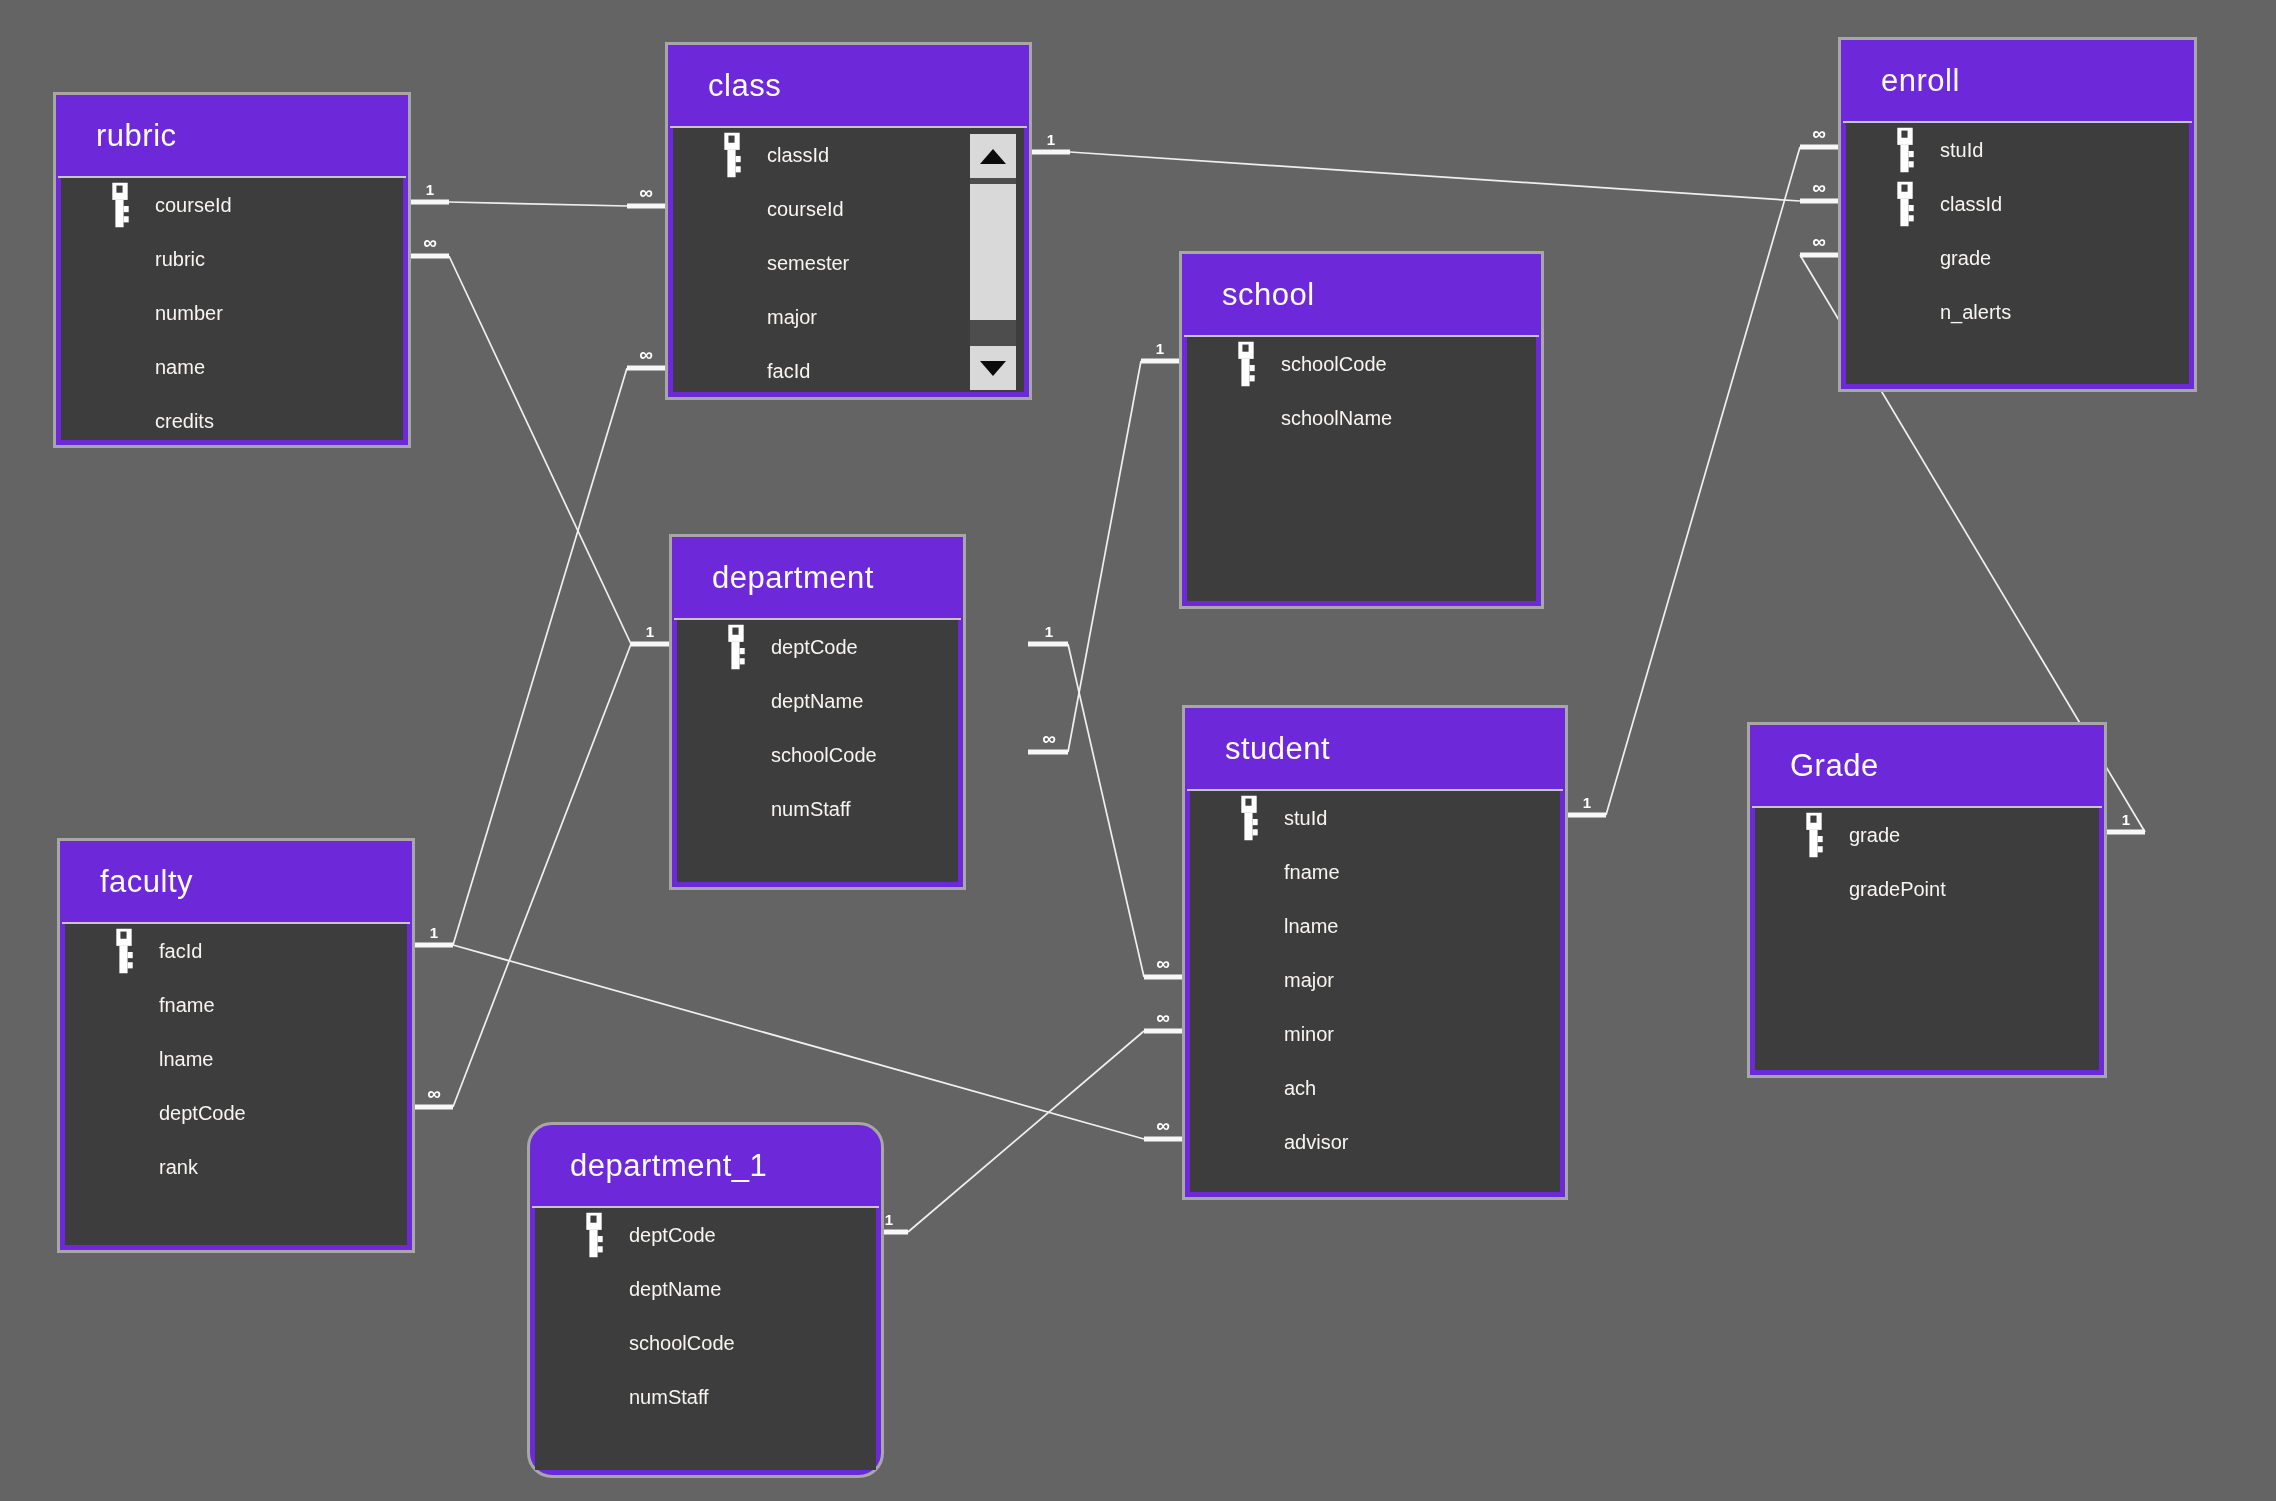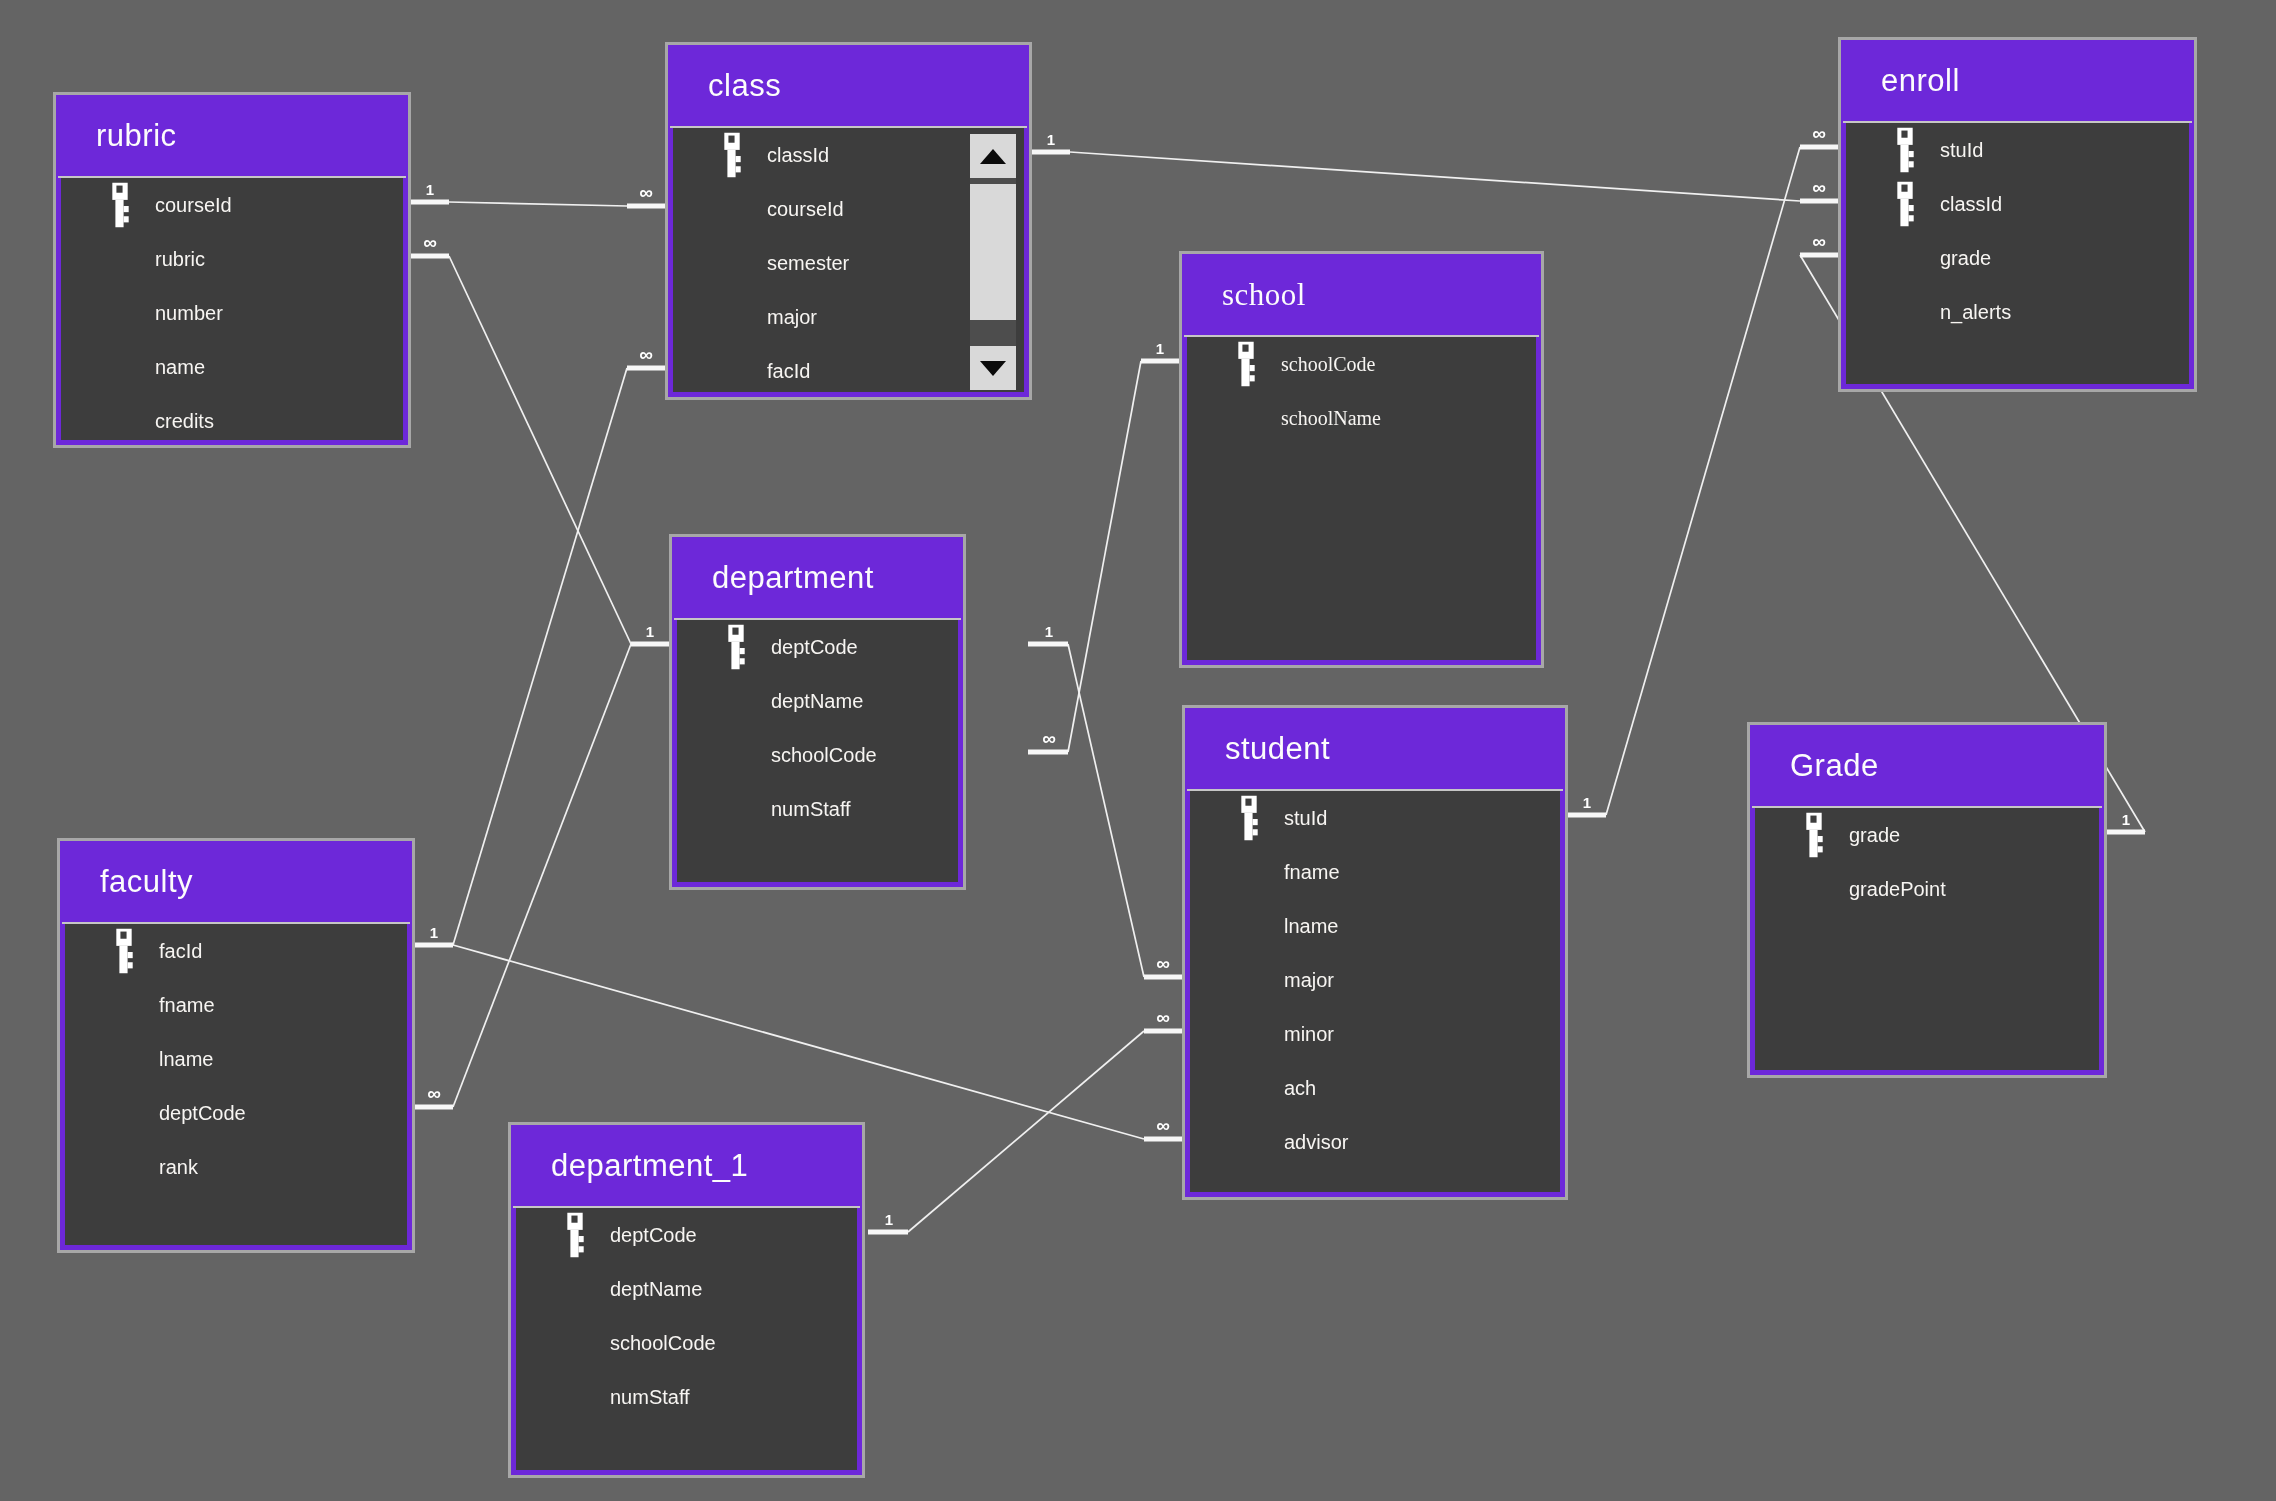--- a/index.html
+++ b/index.html
@@ -190,21 +190,21 @@
             <span>classId</span>
           </div>
           <div class="frow">
             <span>grade</span>
           </div>
           <div class="frow">
             <span>n_alerts</span>
           </div>
         </div>
       </div>
-      <div class="tbl" style="left: 1179px; top: 251px; width: 365px; height: 417px; font-family: Liberation Serif, serif;">
+      <div class="tbl" style="left: 1179px; top: 251px; width: 365px; height: 358px;">
         <div class="tbl-head">
           <span>school</span>
         </div>
         <div class="tbl-body">
           <div class="frow">
             <svg class="keyic" viewBox="0 0 17 44">
               <rect x="1" y="0" width="15" height="17" fill="#ffffff"></rect>
               <rect x="5" y="3" width="6" height="7" fill="#3d3d3d"></rect>
               <rect x="4" y="17" width="8" height="27" fill="#ffffff"></rect>
               <rect x="12" y="23" width="5" height="6" fill="#ffffff"></rect>
@@ -300,21 +300,21 @@
             <span>lname</span>
           </div>
           <div class="frow">
             <span>deptCode</span>
           </div>
           <div class="frow">
             <span>rank</span>
           </div>
         </div>
       </div>
-      <div class="tbl" style="left: 508px; top: 1122px; width: 357px; height: 356px;">
+      <div class="tbl" style="left: 527px; top: 1122px; width: 357px; height: 356px; border-radius: 25px;">
         <div class="tbl-head">
           <span>department_1</span>
         </div>
         <div class="tbl-body">
           <div class="frow">
             <svg class="keyic" viewBox="0 0 17 44">
               <rect x="1" y="0" width="15" height="17" fill="#ffffff"></rect>
               <rect x="5" y="3" width="6" height="7" fill="#3d3d3d"></rect>
               <rect x="4" y="17" width="8" height="27" fill="#ffffff"></rect>
               <rect x="12" y="23" width="5" height="6" fill="#ffffff"></rect>

